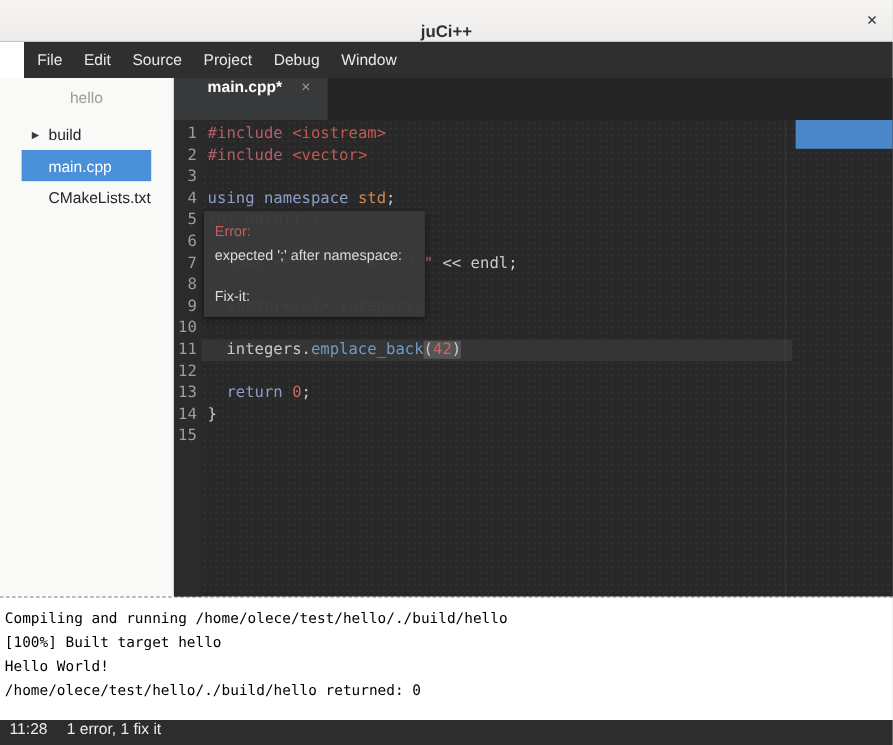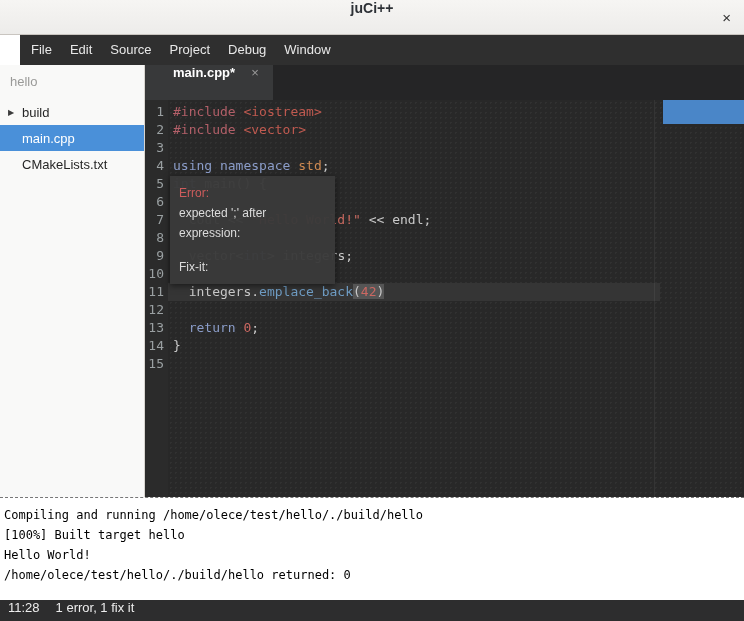--- a/index.html
+++ b/index.html
@@ -2,34 +2,34 @@
 <html><head>
 <meta charset="utf-8">
 <style>
   * { margin:0; padding:0; box-sizing:border-box; }
   html,body { width:744px; height:621px; overflow:hidden; }
   body { font-family:"Liberation Sans", sans-serif; background:#fff; }
   .window { width:744px; height:621px; display:flex; flex-direction:column; }
 
   
   .titlebar { height:35px; background:linear-gradient(#f6f5f3,#edecea); border-bottom:1px solid #c9c5c0;
-              display:flex; align-items:flex-start; justify-content:center; position:relative; flex:0 0 35px; }
+              display:flex; align-items:flex-end; justify-content:center; position:relative; flex:0 0 35px; }
   .title { font-weight:bold; font-size:14px; color:#2d3136; }
   .close-btn { position:absolute; right:13px; top:50%; transform:translateY(-50%); font-size:15px; color:#333; }
 
   
   .menubar { height:30px; background:#2f2f2f; display:flex; align-items:center; padding-left:2px; flex:0 0 30px;margin-left:20px; }
   .menu-item { color:#e8e8e8; font-size:13px; padding:0 9px; line-height:30px; }
 
   
   .content { flex:1 1 auto; display:flex; min-height:0; }
 
   
   .sidebar { width:145px; flex:0 0 145px; background:#f9f9f8; border-right:1px solid #d8d5d0;
-             display:flex; flex-direction:column; font-size:13px; }
+             display:flex; flex-direction:column; font-size:13px;align-items:center; }
   .sidebar-header { color:#9a9a98; padding:9px 10px 10px; }
   .tree-row { height:26px; display:flex; align-items:center; padding-left:22px; color:#262626; position:relative; }
   .tree-row .expander { position:absolute; left:8px; font-size:8px; color:#3c3c3c; }
   .tree-row.selected { background:#4a90d9; color:#fff; }
 
   
   .main { flex:1 1 auto; display:flex; flex-direction:column; min-width:0; background:#282828; }
   .tabbar { height:35px; flex:0 0 35px; background:#252526; display:flex; align-items:stretch; }
   .tab { background:#38393a; display:flex; padding:0 14px 0 28px; gap:16px; }
   .tab-label { color:#ffffff; font-weight:bold; font-size:13px; }
@@ -53,21 +53,21 @@
   .ns  { color:#cf8a52; }
   .str { color:#c96a60; }
   .num { color:#cc6862; }
   .fn  { color:#6f9dc4; }
   .brk { background:rgba(255,255,255,0.16); }
   .sq  { text-decoration-style:wavy; text-decoration-color:#cf4a4a; text-decoration-skip-ink:none; }
 
   .right-margin { position:absolute; left:509px; top:0; bottom:0; width:1px; background:rgba(255,255,255,0.06); }
   .scroll-indicator { position:absolute; right:0; top:0; width:81px; height:24px; background:#4a86c8; }
 
-  .tooltip { position:absolute; left:25px; top:76px; width:165px; background:rgba(58,58,58,0.97);
+  .tooltip { position:absolute; left:25px; top:76px; width:184px; background:rgba(58,58,58,0.97);
              box-shadow:0 2px 6px rgba(0,0,0,0.5); padding:7px 9px; font-size:12px; color:#dcdcdc;
              line-height:20px; z-index:5; }
   .tooltip .error-label { color:#cd5c5c; }
   .tooltip .gap { height:14px; }
 
   
   .terminal { height:103px; flex:0 0 103px; background:#ffffff; border-top:1px dashed #777;
               padding:7px 4px 4px; font-family:"DejaVu Sans Mono", monospace; font-size:12px;
               line-height:20px; color:#000; overflow:hidden; }
 
@@ -138,21 +138,21 @@
             <div class="ln">14</div>
             <div class="ln">15</div>
           </div>
         <div class="code"><div class="code-line"><span class="pp">#include </span><span class="inc">&lt;iostream&gt;</span></div><div class="code-line"><span class="pp">#include </span><span class="inc">&lt;vector&gt;</span></div><div class="code-line"></div><div class="code-line"><span class="kw">using namespace</span><span> </span><span class="ns">std</span><span>;</span></div><div class="code-line"><span class="kw">int</span><span> main() {</span></div><div class="code-line"></div><div class="code-line"><span>  cout &lt;&lt; </span><span class="str">"Hello World!"</span><span> &lt;&lt; endl;</span></div><div class="code-line"></div><div class="code-line"><span>  vector&lt;</span><span class="kw">int</span><span>&gt; integers;</span></div><div class="code-line"></div><div class="code-line current"><span>  integers.</span><span class="fn">emplace_back</span><span class="brk">(</span><span class="num brk">42</span><span class="brk">)</span></div><div class="code-line"></div><div class="code-line"><span>  </span><span class="kw sq">return</span><span> </span><span class="num">0</span><span>;</span></div><div class="code-line"><span>}</span></div><div class="code-line"></div></div>
 
         <div class="right-margin"></div>
         <div class="scroll-indicator"></div>
 
         <div class="tooltip">
           <div class="error-label">Error:</div>
-          <div>expected ';' after expression:</div>
+          <div>expected ';' after namespace:</div>
           <div class="gap"></div>
           <div>Fix-it:</div>
         </div>
       </div>
     </div>
 
   </div>
 
   <div class="terminal">
       <div class="term-line">Compiling and running /home/olece/test/hello/./build/hello</div>

